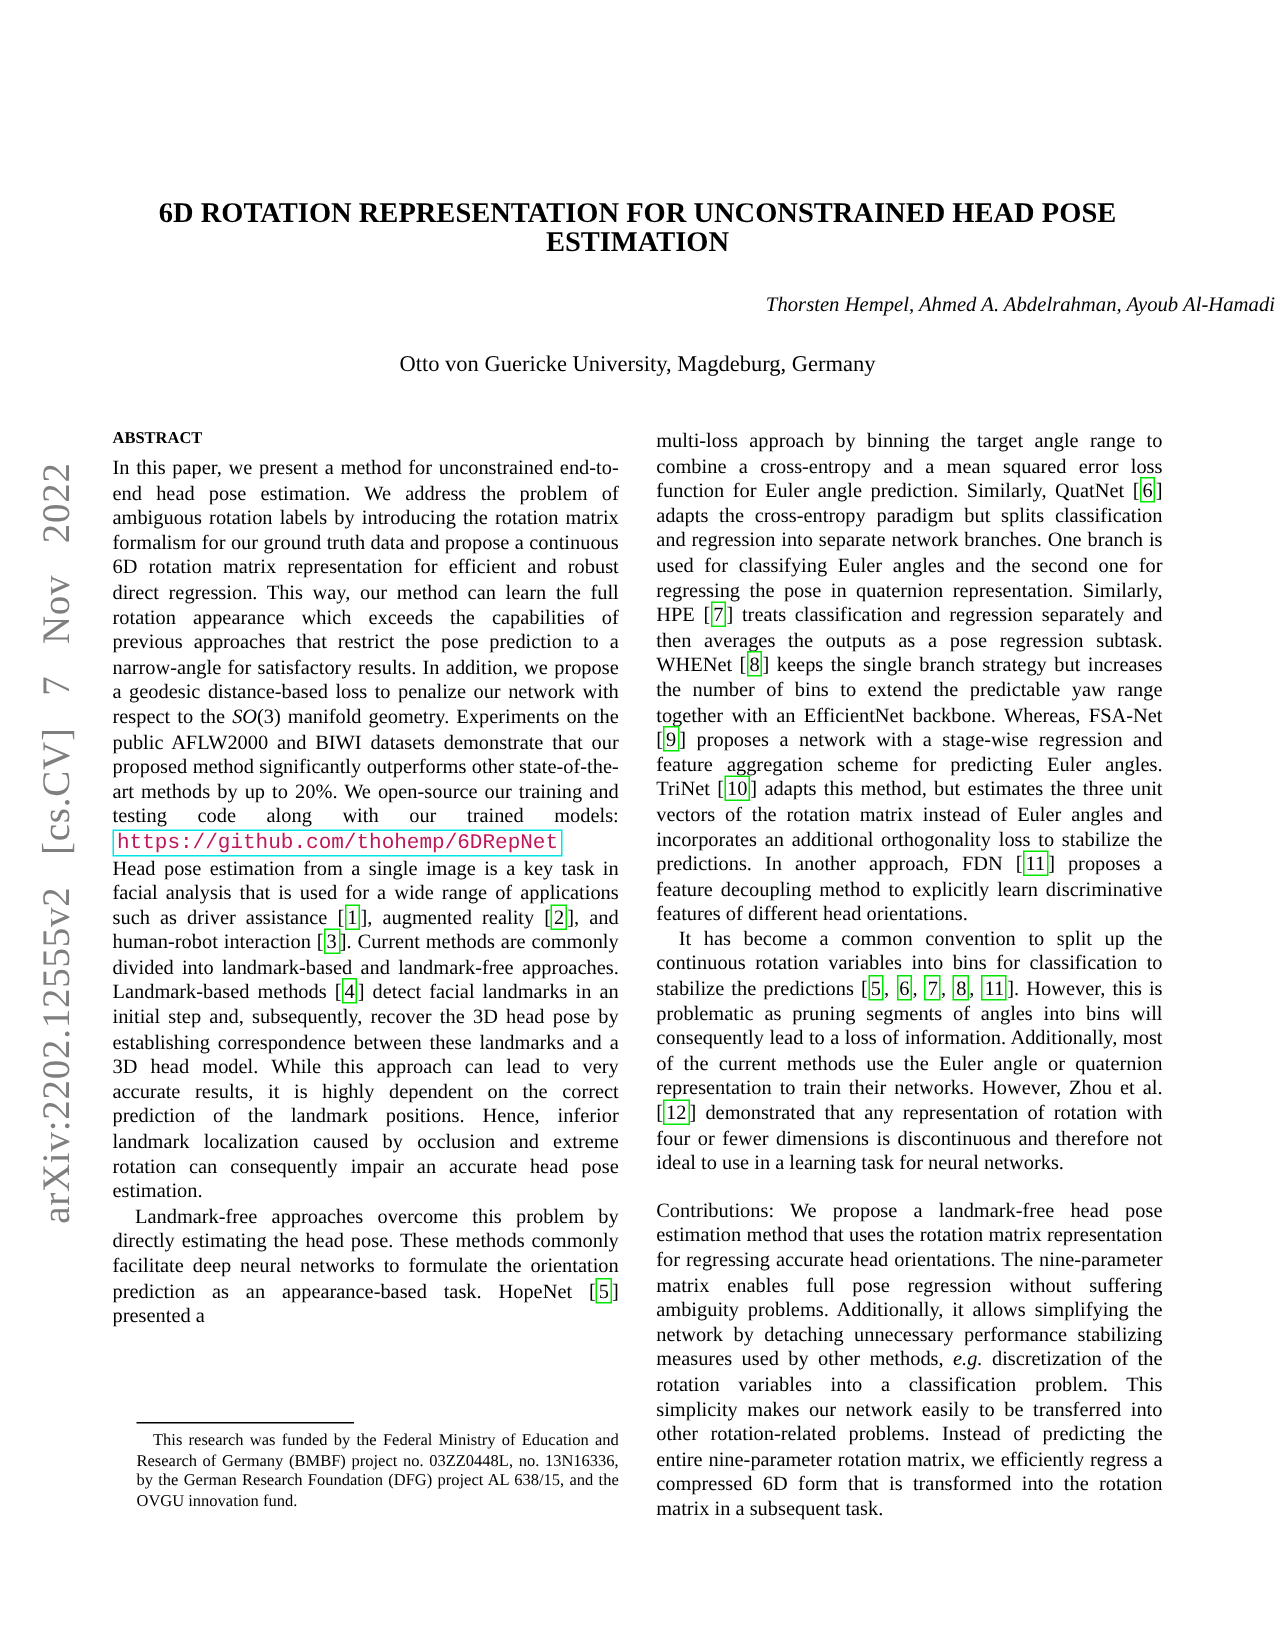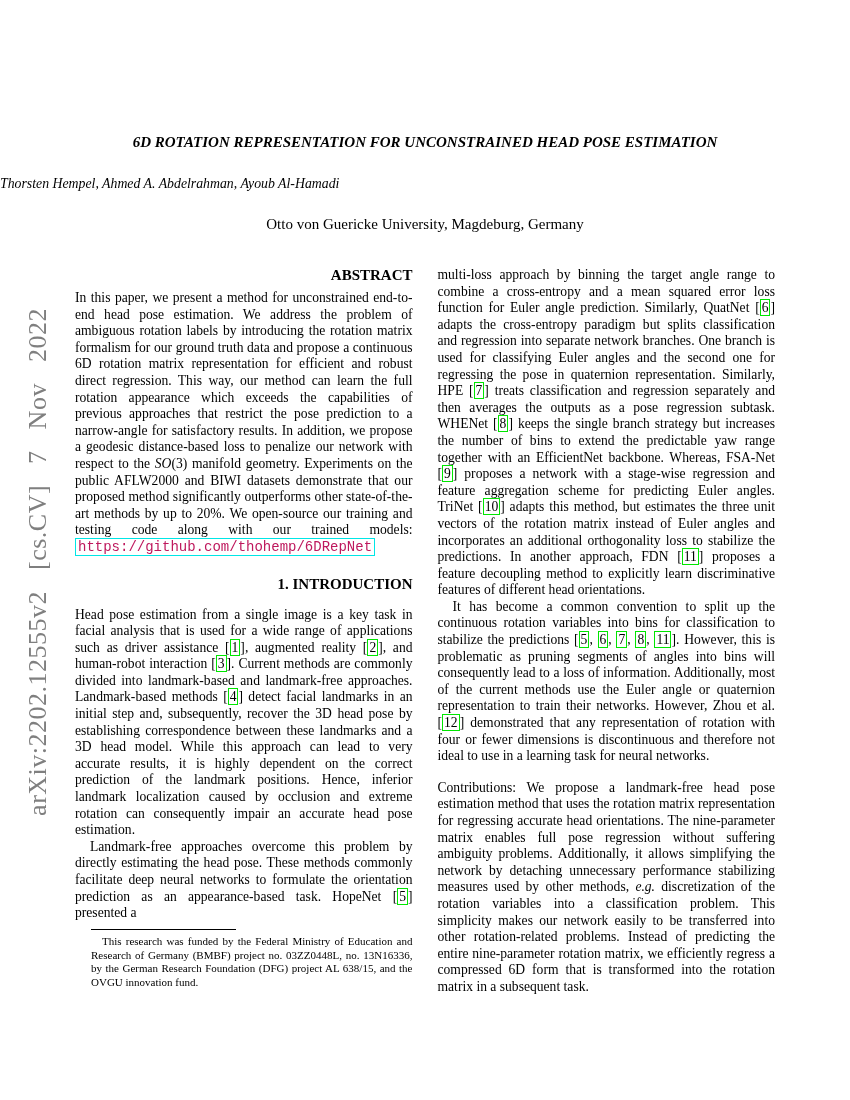--- a/index.html
+++ b/index.html
@@ -18,28 +18,27 @@
     white-space:nowrap;
     font-size:26px;
     word-spacing:14px;
     letter-spacing:0.5px;
     color:var(--wm-color,#7f7f7f);
   }
   .title{
     margin:0;
     padding:133px 72px 0;
     text-align:center;
-    font-size:15px;
+    font-size:19px;
     font-weight:bold;
     line-height:19px;
-    font-style:italic;
   }
   .authors{
     margin-top:24px;
-    text-align:left;
+    text-align:right;
     font-style:italic;
     font-size:13.8px;
   }
   .affil-block{
     margin-top:22px;
     text-align:center;
     font-size:15px;
     line-height:20px;
   }
   .columns{
@@ -47,23 +46,23 @@
     gap:25px;
     margin:33px 75px 0;
   }
   .col{
     width:337.5px;
     flex:0 0 337.5px;
     position:relative;
     height:722px;
   }
   .sec-heading{
-    text-align:right;
+    text-align:left;
     font-weight:bold;
-    font-size:15px;
+    font-size:11px;
     margin:0 0 6px;
   }
   .sec-heading.intro{
     margin:20px 0 14px;
   }
   .para{
     margin:0;
     font-size:13.6px;
     line-height:16.6px;
     text-align:justify;
@@ -118,21 +117,20 @@
   <h1 class="title">6D ROTATION REPRESENTATION FOR UNCONSTRAINED HEAD POSE ESTIMATION</h1>
   <div class="authors">Thorsten Hempel, Ahmed A. Abdelrahman, Ayoub Al-Hamadi</div>
   <div class="affil-block">
     <div>Otto von Guericke University, Magdeburg, Germany</div>
   </div>
 
   <div class="columns">
     <div class="col">
       <div class="sec-heading">ABSTRACT</div>
       <p class="para"><span>In this paper, we present a method for unconstrained end-to-end head pose estimation. We address the problem of ambiguous rotation labels by introducing the rotation matrix formalism for our ground truth data and propose a continuous 6D rotation matrix representation for efficient and robust direct regression. This way, our method can learn the full rotation appearance which exceeds the capabilities of previous approaches that restrict the pose prediction to a narrow-angle for satisfactory results. In addition, we propose a geodesic distance-based loss to penalize our network with respect to the </span><span class="it">SO</span><span>(3) manifold geometry. Experiments on the public AFLW2000 and BIWI datasets demonstrate that our proposed method significantly outperforms other state-of-the-art methods by up to 20%. We open-source our training and testing code along with our trained models: </span><span class="url-box">https://github.com/thohemp/6DRepNet</span></p>
-      <div class="sec-heading intro">1. INTRODUCTION</div>
       <p class="para"><span>Head pose estimation from a single image is a key task in facial analysis that is used for a wide range of applications such as driver assistance </span><span>[</span><span class="cite-box">1</span><span>]</span><span>, augmented reality </span><span>[</span><span class="cite-box">2</span><span>]</span><span>, and human-robot interaction </span><span>[</span><span class="cite-box">3</span><span>]</span><span>. Current methods are commonly divided into landmark-based and landmark-free approaches. Landmark-based methods </span><span>[</span><span class="cite-box">4</span><span>]</span><span> detect facial landmarks in an initial step and, subsequently, recover the 3D head pose by establishing correspondence between these landmarks and a 3D head model. While this approach can lead to very accurate results, it is highly dependent on the correct prediction of the landmark positions. Hence, inferior landmark localization caused by occlusion and extreme rotation can consequently impair an accurate head pose estimation.</span></p>
       <p class="para indent"><span>Landmark-free approaches overcome this problem by directly estimating the head pose. These methods commonly facilitate deep neural networks to formulate the orientation prediction as an appearance-based task. HopeNet </span><span>[</span><span class="cite-box">5</span><span>]</span><span> presented a</span></p>
       <div class="footnote">
         <div class="footnote-rule"></div>
         <p class="footnote-text"><span>This research was funded by the Federal Ministry of Education and Research of Germany (BMBF) project no. 03ZZ0448L, no. 13N16336, by the German Research Foundation (DFG) project AL 638/15, and the OVGU innovation fund.</span></p>
       </div>
     </div>
 
     <div class="col">
       <p class="para"><span>multi-loss approach by binning the target angle range to combine a cross-entropy and a mean squared error loss function for Euler angle prediction. Similarly, QuatNet </span><span>[</span><span class="cite-box">6</span><span>]</span><span> adapts the cross-entropy paradigm but splits classification and regression into separate network branches. One branch is used for classifying Euler angles and the second one for regressing the pose in quaternion representation. Similarly, HPE </span><span>[</span><span class="cite-box">7</span><span>]</span><span> treats classification and regression separately and then averages the outputs as a pose regression subtask. WHENet </span><span>[</span><span class="cite-box">8</span><span>]</span><span> keeps the single branch strategy but increases the number of bins to extend the predictable yaw range together with an EfficientNet backbone. Whereas, FSA-Net </span><span>[</span><span class="cite-box">9</span><span>]</span><span> proposes a network with a stage-wise regression and feature aggregation scheme for predicting Euler angles. TriNet </span><span>[</span><span class="cite-box">10</span><span>]</span><span> adapts this method, but estimates the three unit vectors of the rotation matrix instead of Euler angles and incorporates an additional orthogonality loss to stabilize the predictions. In another approach, FDN </span><span>[</span><span class="cite-box">11</span><span>]</span><span> proposes a feature decoupling method to explicitly learn discriminative features of different head orientations.</span></p>

